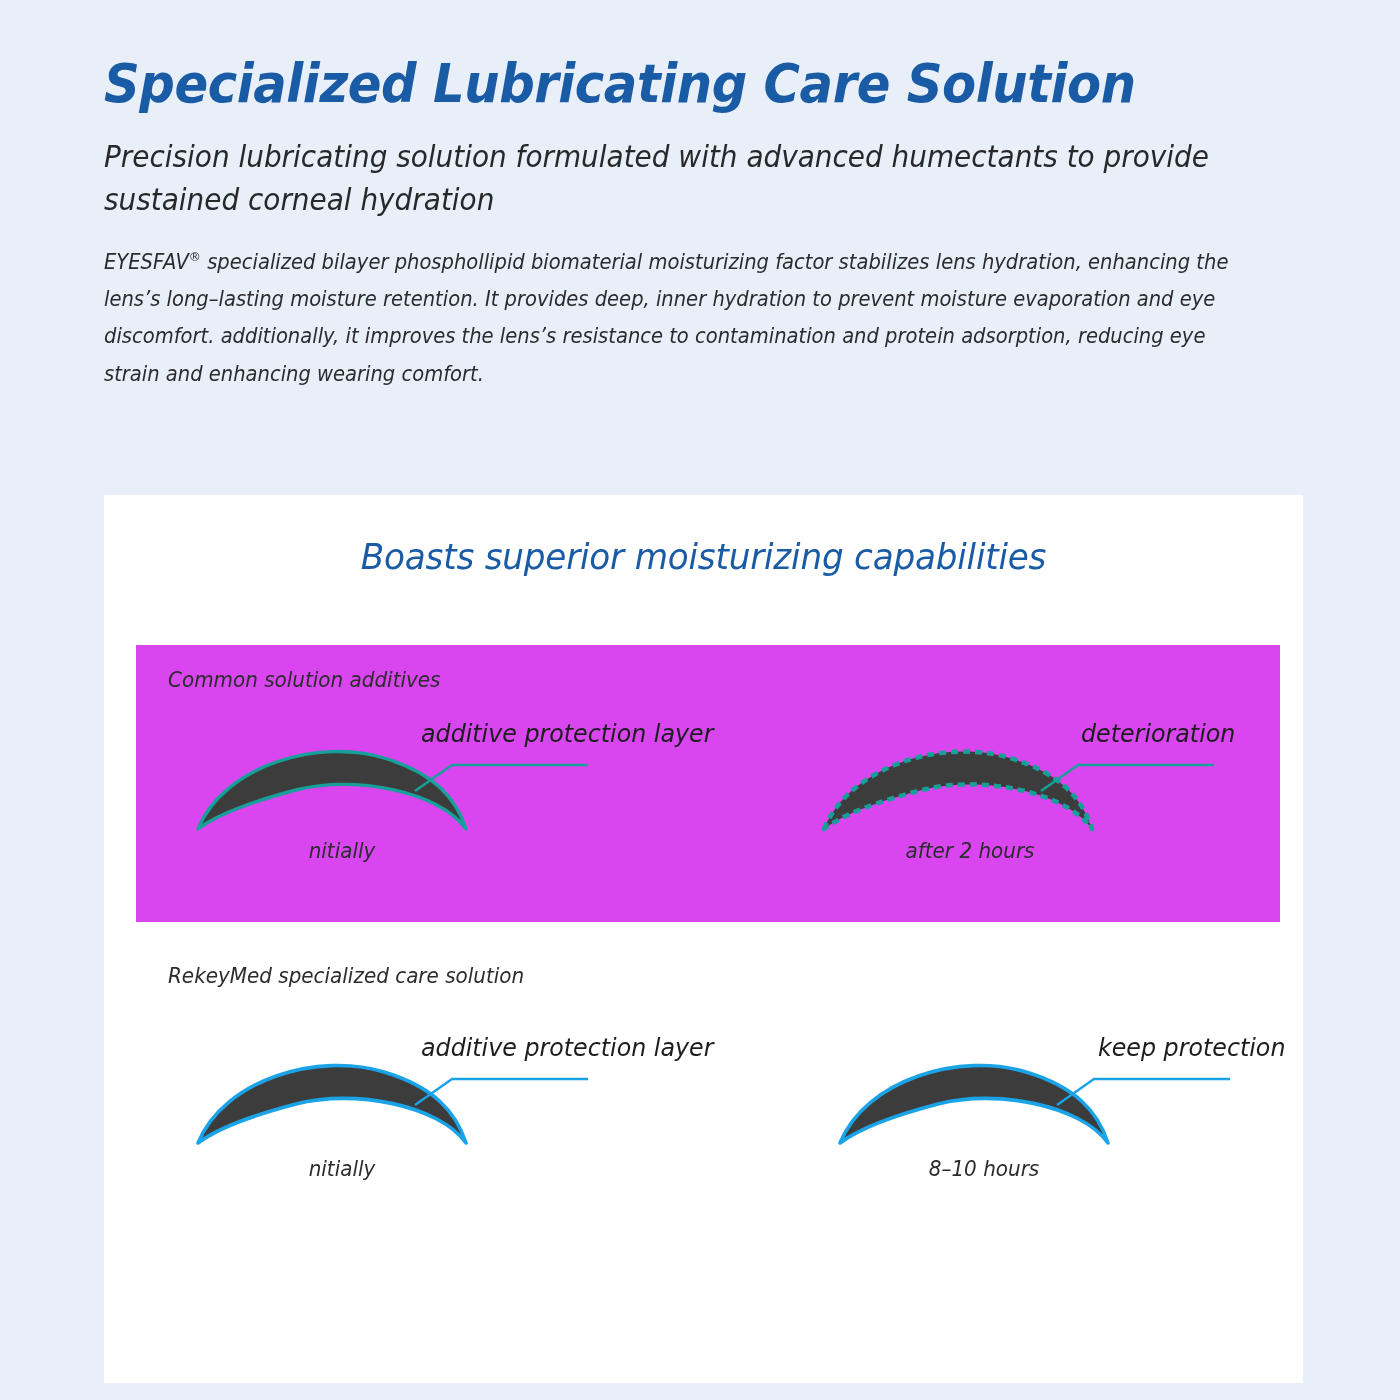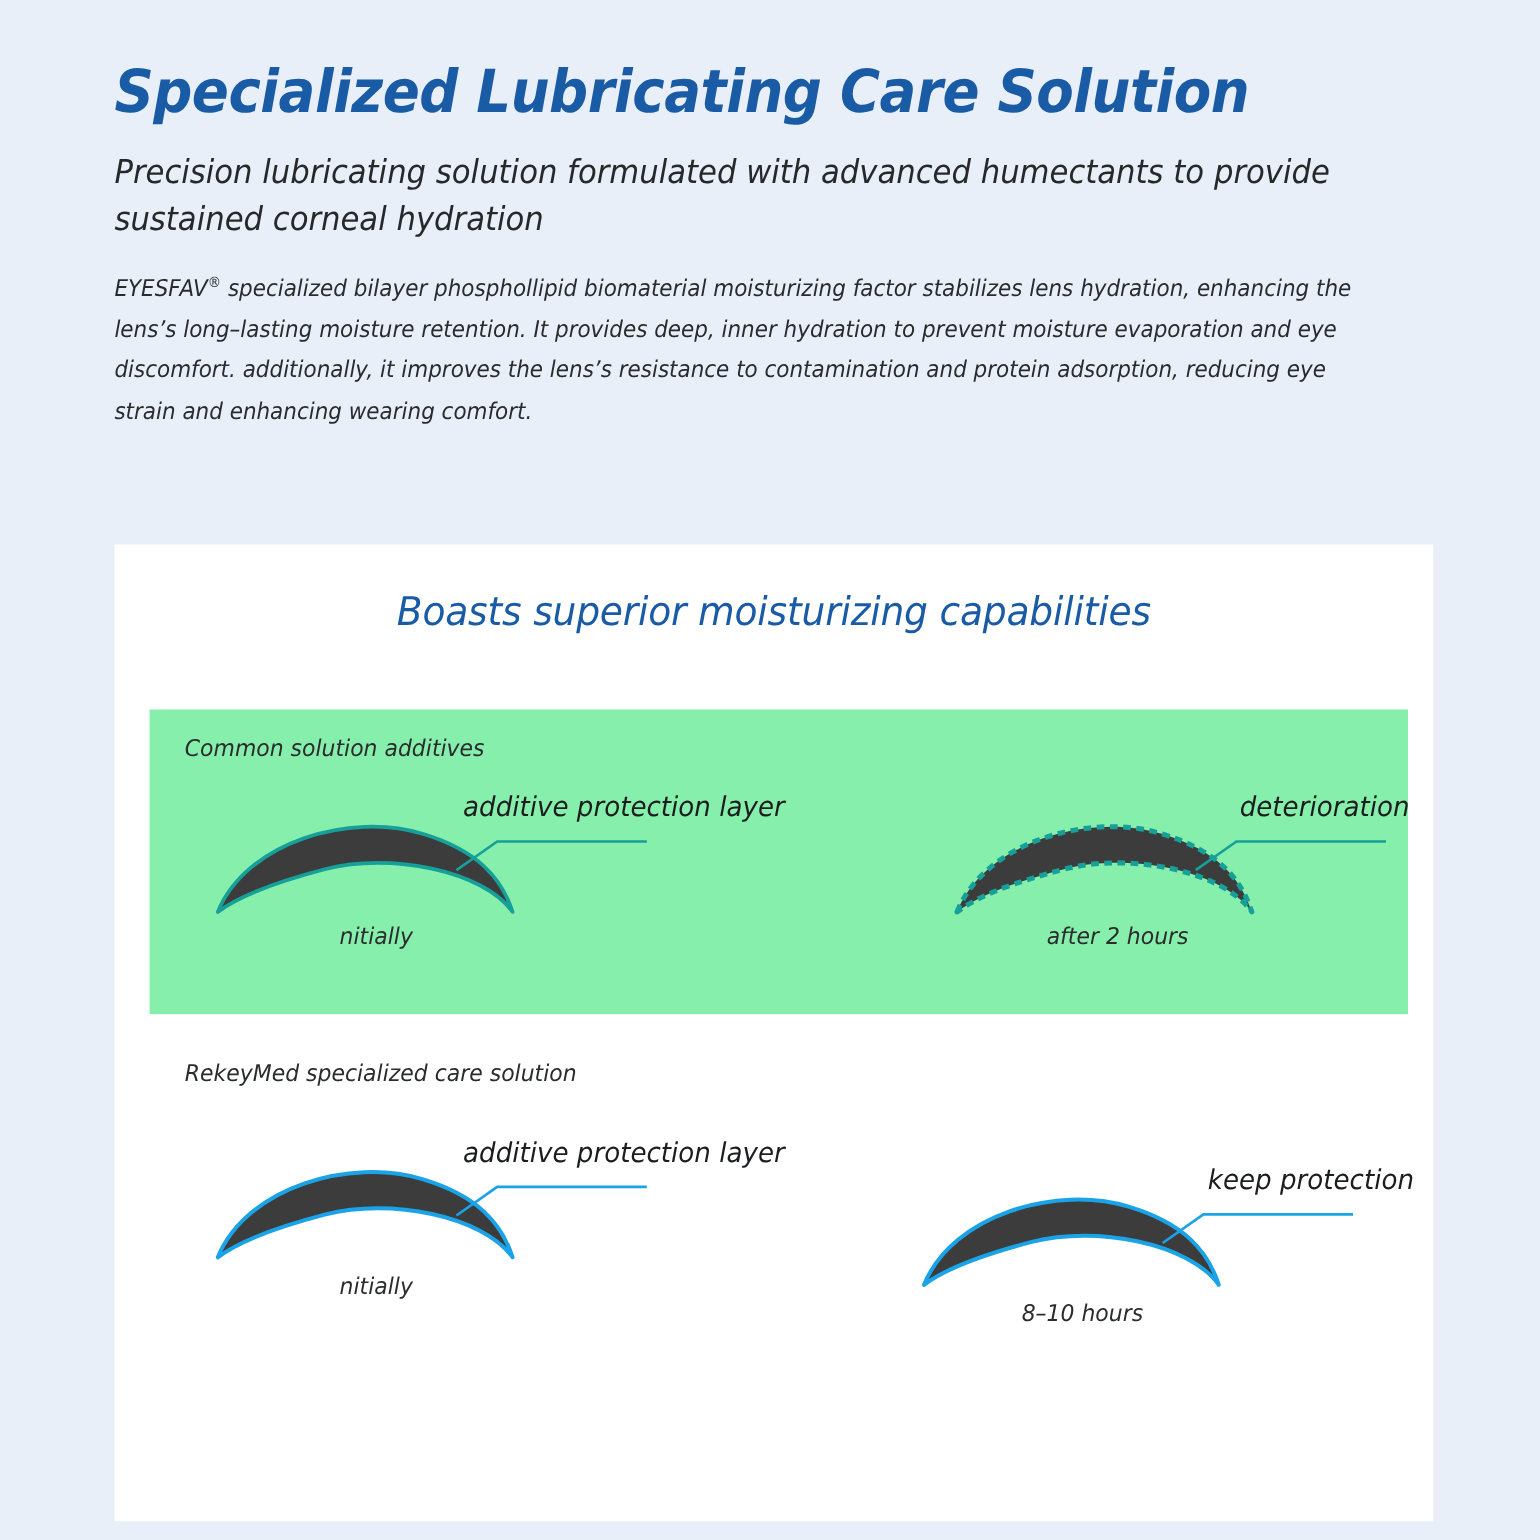--- a/index.html
+++ b/index.html
@@ -97,21 +97,21 @@
     transform: scaleX(0.95);
   }
 
   
   .gray-panel {
     position: absolute;
     left: 32px;
     top: 150px;
     width: 1144px;
     height: 277px;
-    background: #86efac;
+    background: #d946ef;
   }
 
   .panel-label {
     position: absolute;
     left: 32px;
     top: 23px;
     font-family: "DejaVu Sans", sans-serif;
     font-size: 21px;
     font-weight: 400;
     color: #2b2c2e;
@@ -132,24 +132,24 @@
     top: 17px;
   }
 
   
   .fig {
     position: absolute;
     width: 430px;
     height: 190px;
   }
   .fig-left  { left: 48px;  top: 68px; }
-  .fig-right { left: 720px; top: 68px; }
+  .fig-right { left: 674px; top: 68px; }
 
   .white-panel .fig-left  { left: 48px;  top: 80px; }
-  .white-panel .fig-right { left: 690px; top: 80px; margin-top: 25px; }
+  .white-panel .fig-right { left: 690px; top: 80px; }
 
   .fig svg {
     position: absolute;
     left: 0;
     top: 0;
     overflow: visible;
   }
 
   .anno-text {
     position: absolute;

